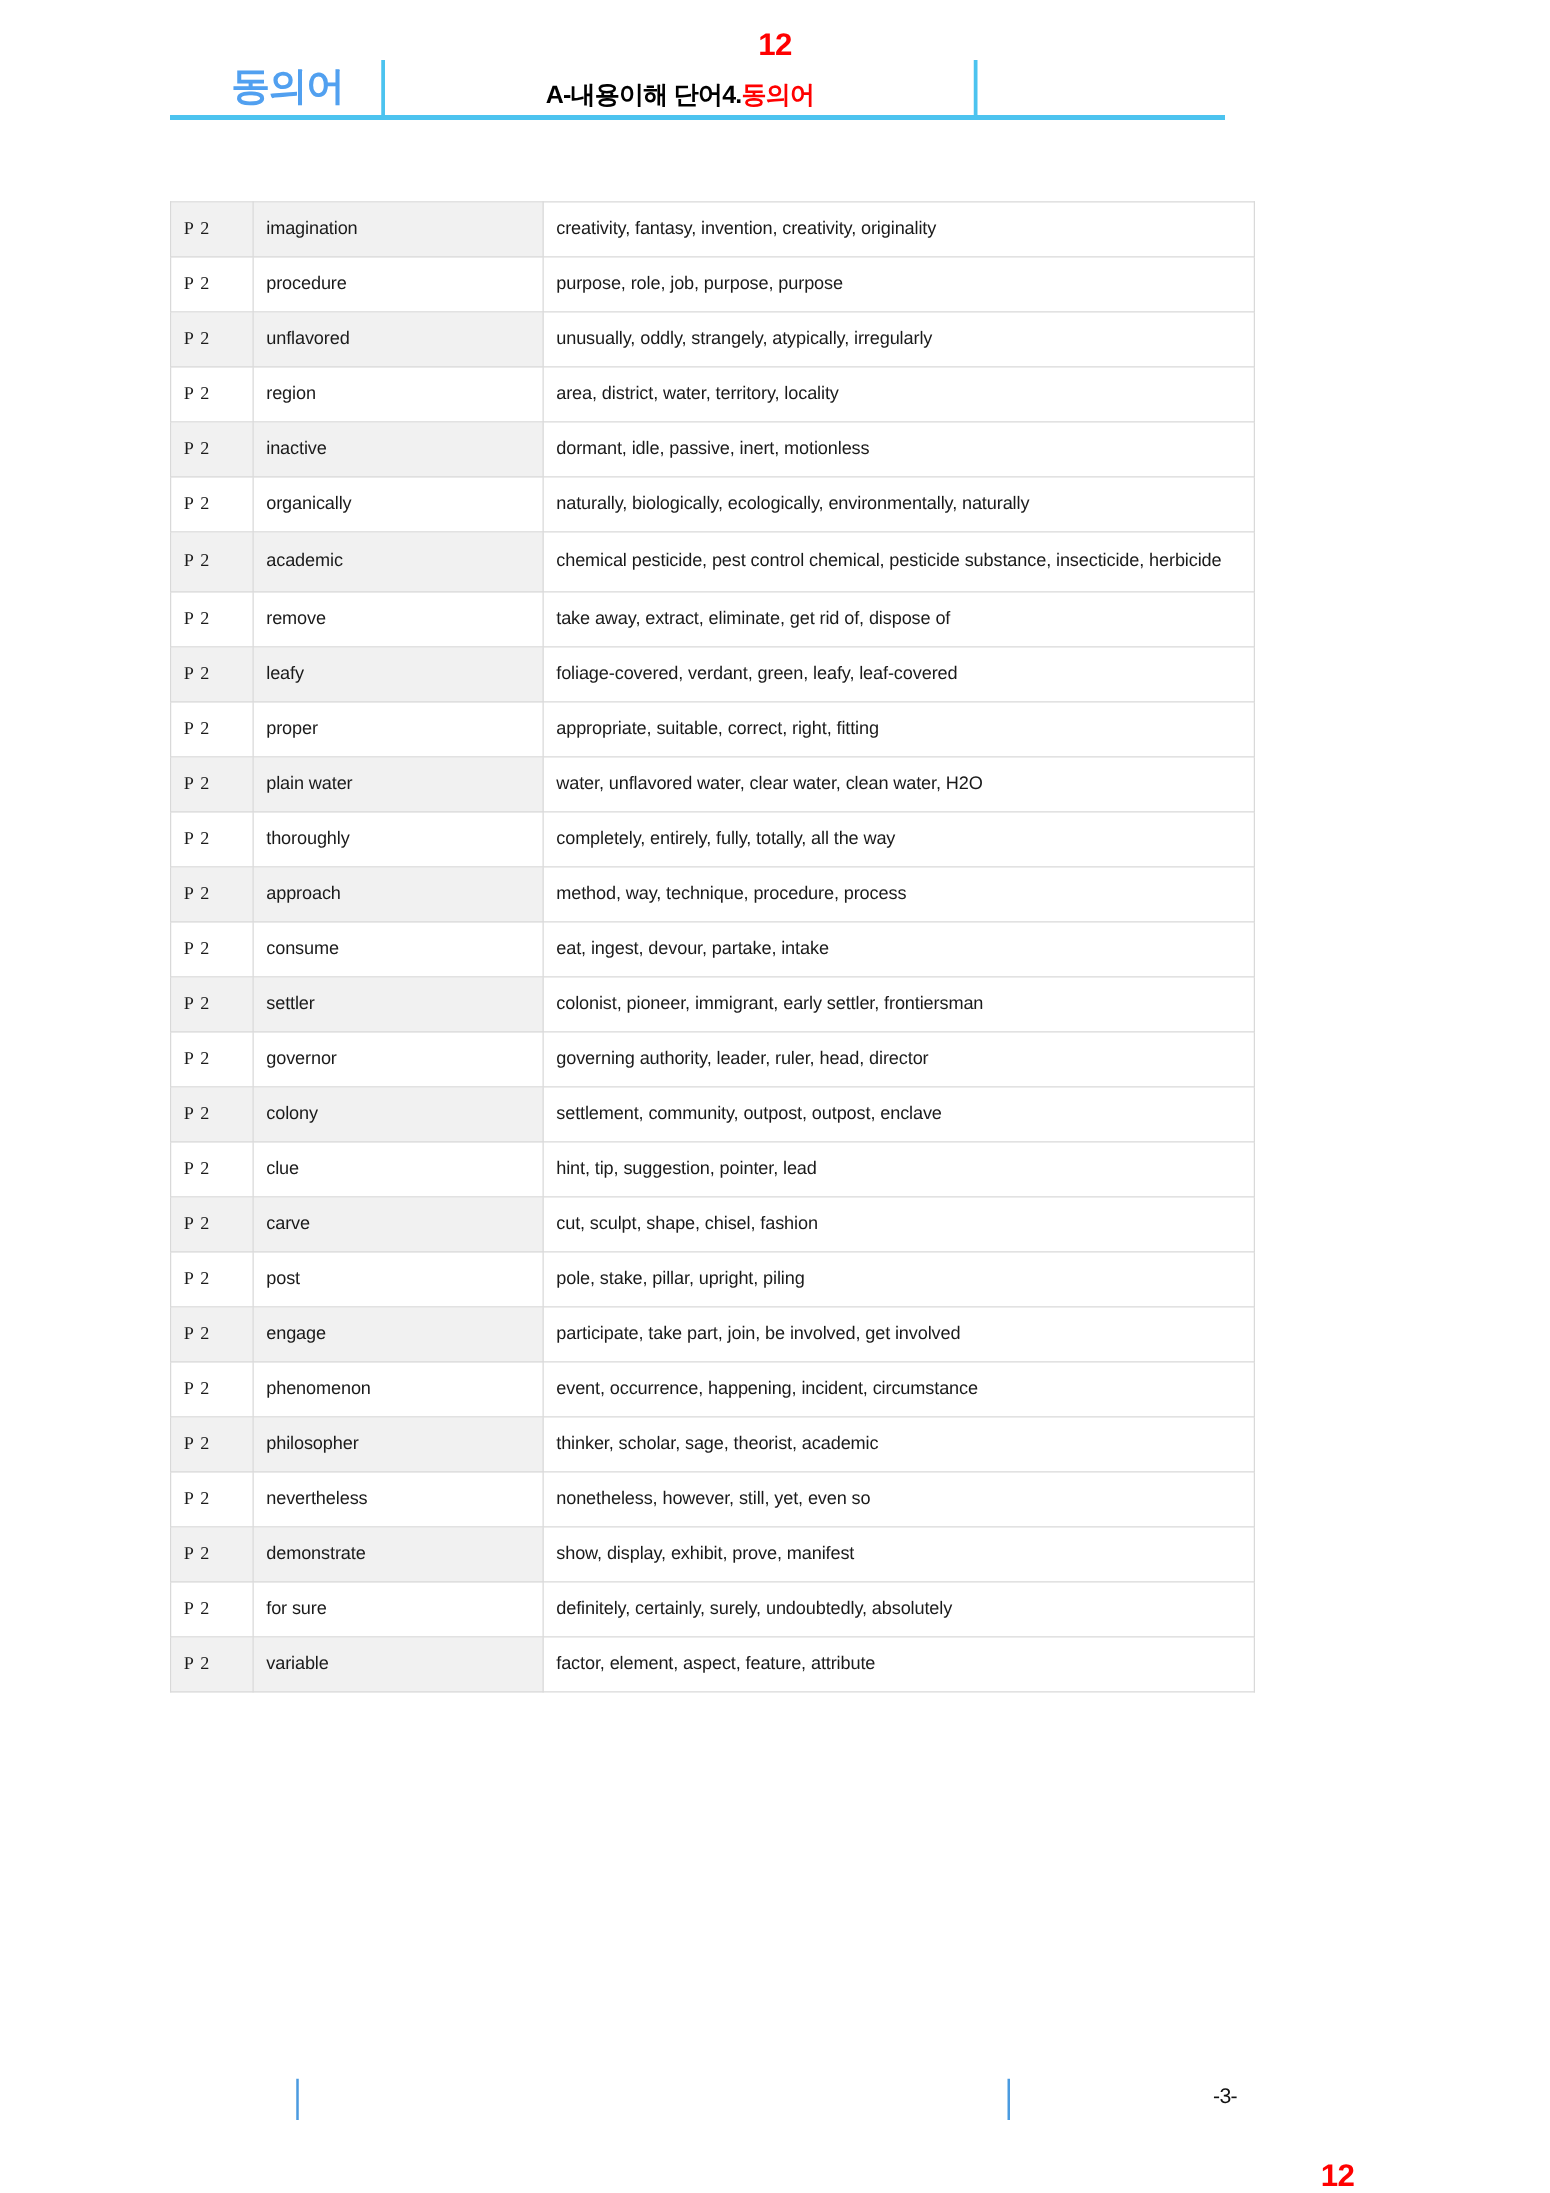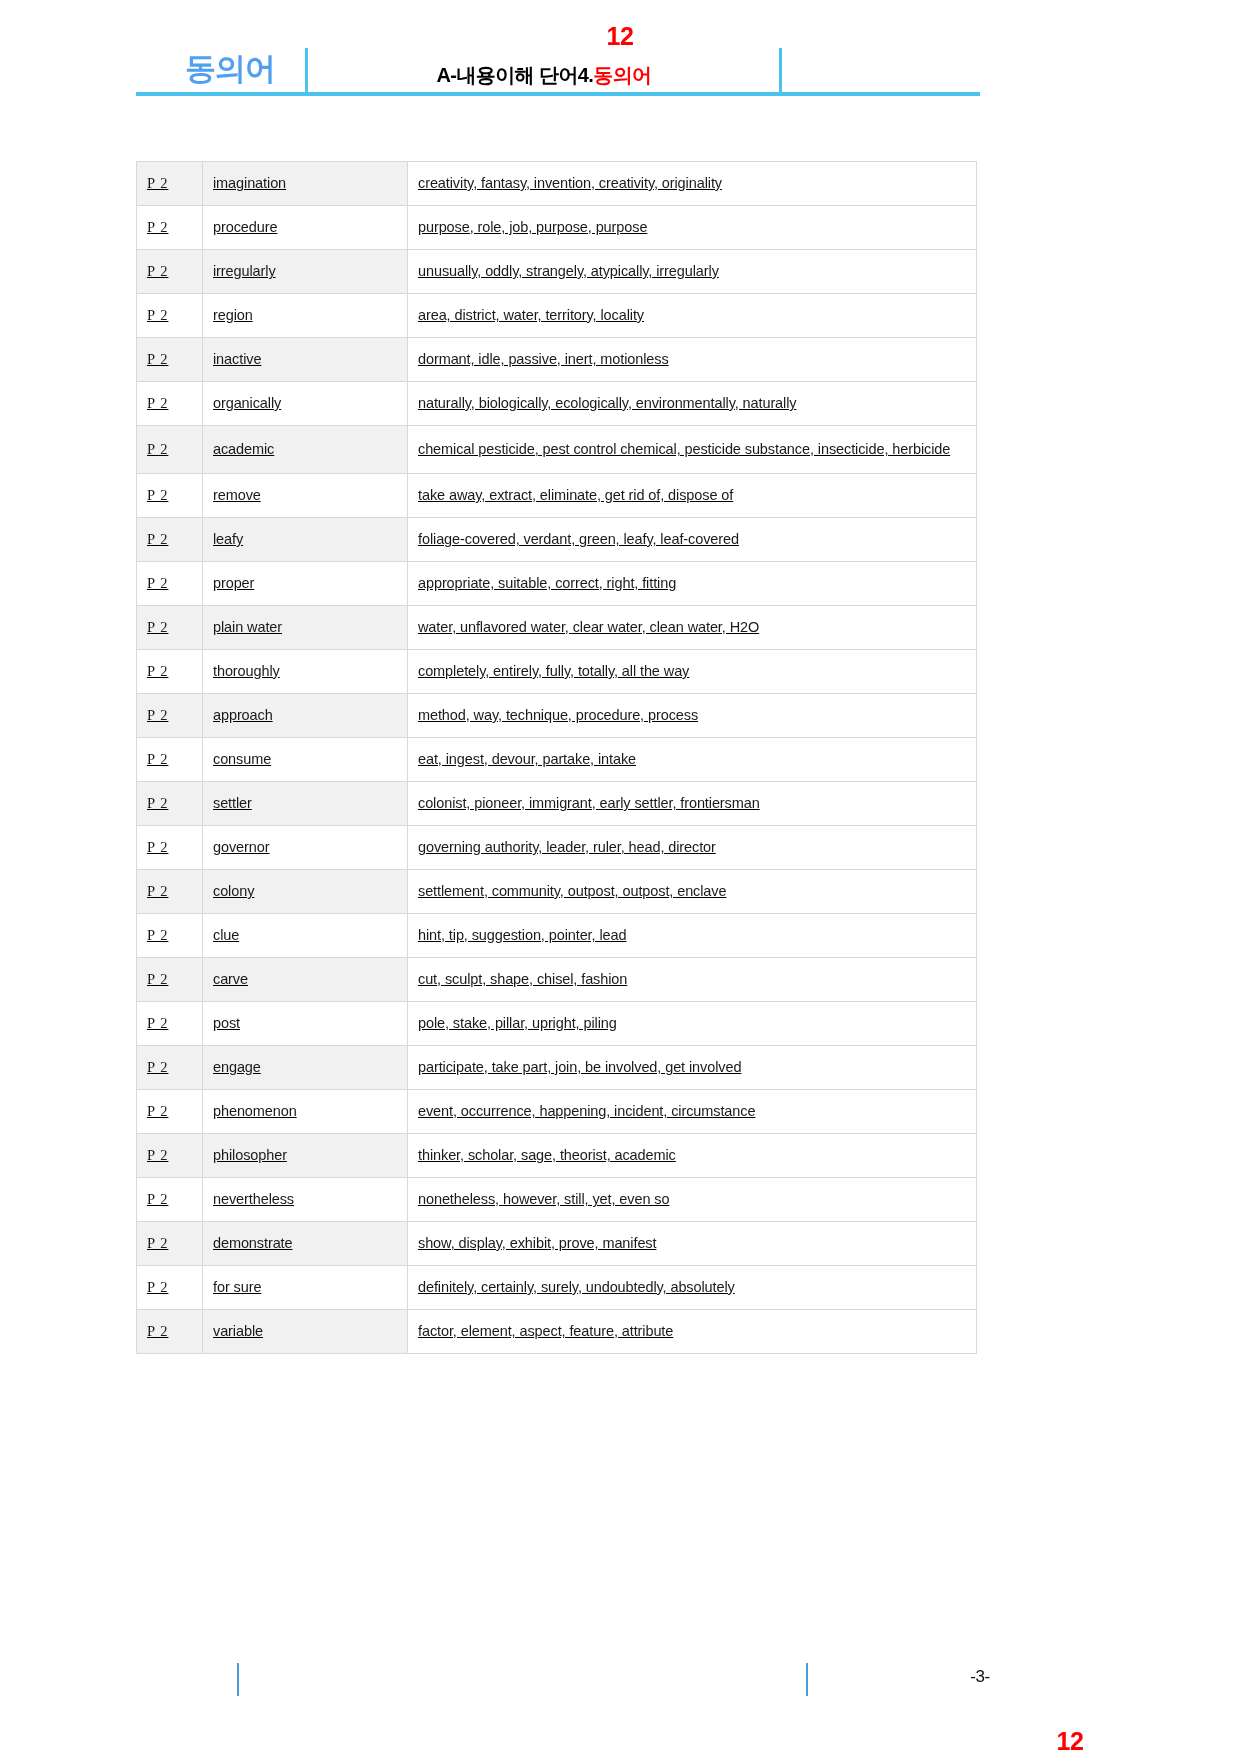--- a/index.html
+++ b/index.html
@@ -91,41 +91,40 @@
   .vocab-table-wrap {
     position: absolute;
     left: 136px;
     top: 161px;
     width: 840px;
   }
   table.vocab-table {
     border-collapse: collapse;
     width: 840px;
     table-layout: fixed;
-    text-decoration: underline;
   }
   table.vocab-table td {
     border: 1px solid #d9d9d9;
     vertical-align: middle;
     padding: 0 10px;
     font-size: 14.5px;
     line-height: 21px;
     color: #1a1a1a;
     height: 44px;
     box-sizing: border-box;
   }
   td.col-page {
     width: 66px;
     font-family: "Liberation Serif", serif;
     font-size: 15px;
     padding-left: 14px;
     letter-spacing: 1px;
   }
   td.col-word {
-    width: 205px;
+    width: 232px;
     padding-left: 14px;
     letter-spacing: -0.1px;
   }
   td.col-syn {
     width: 569px;
     padding-left: 12px;
     padding-right: 14px;
     letter-spacing: -0.1px;
   }
   tr.shaded td.col-page,
@@ -213,21 +212,21 @@
           <td class="col-word">imagination</td>
           <td class="col-syn">creativity, fantasy, invention, creativity, originality</td>
         </tr>
         <tr>
           <td class="col-page">P 2</td>
           <td class="col-word">procedure</td>
           <td class="col-syn">purpose, role, job, purpose, purpose</td>
         </tr>
         <tr class="shaded">
           <td class="col-page">P 2</td>
-          <td class="col-word">irregularly</td>
+          <td class="col-word">unflavored</td>
           <td class="col-syn">unusually, oddly, strangely, atypically, irregularly</td>
         </tr>
         <tr>
           <td class="col-page">P 2</td>
           <td class="col-word">region</td>
           <td class="col-syn">area, district, water, territory, locality</td>
         </tr>
         <tr class="shaded">
           <td class="col-page">P 2</td>
           <td class="col-word">inactive</td>

